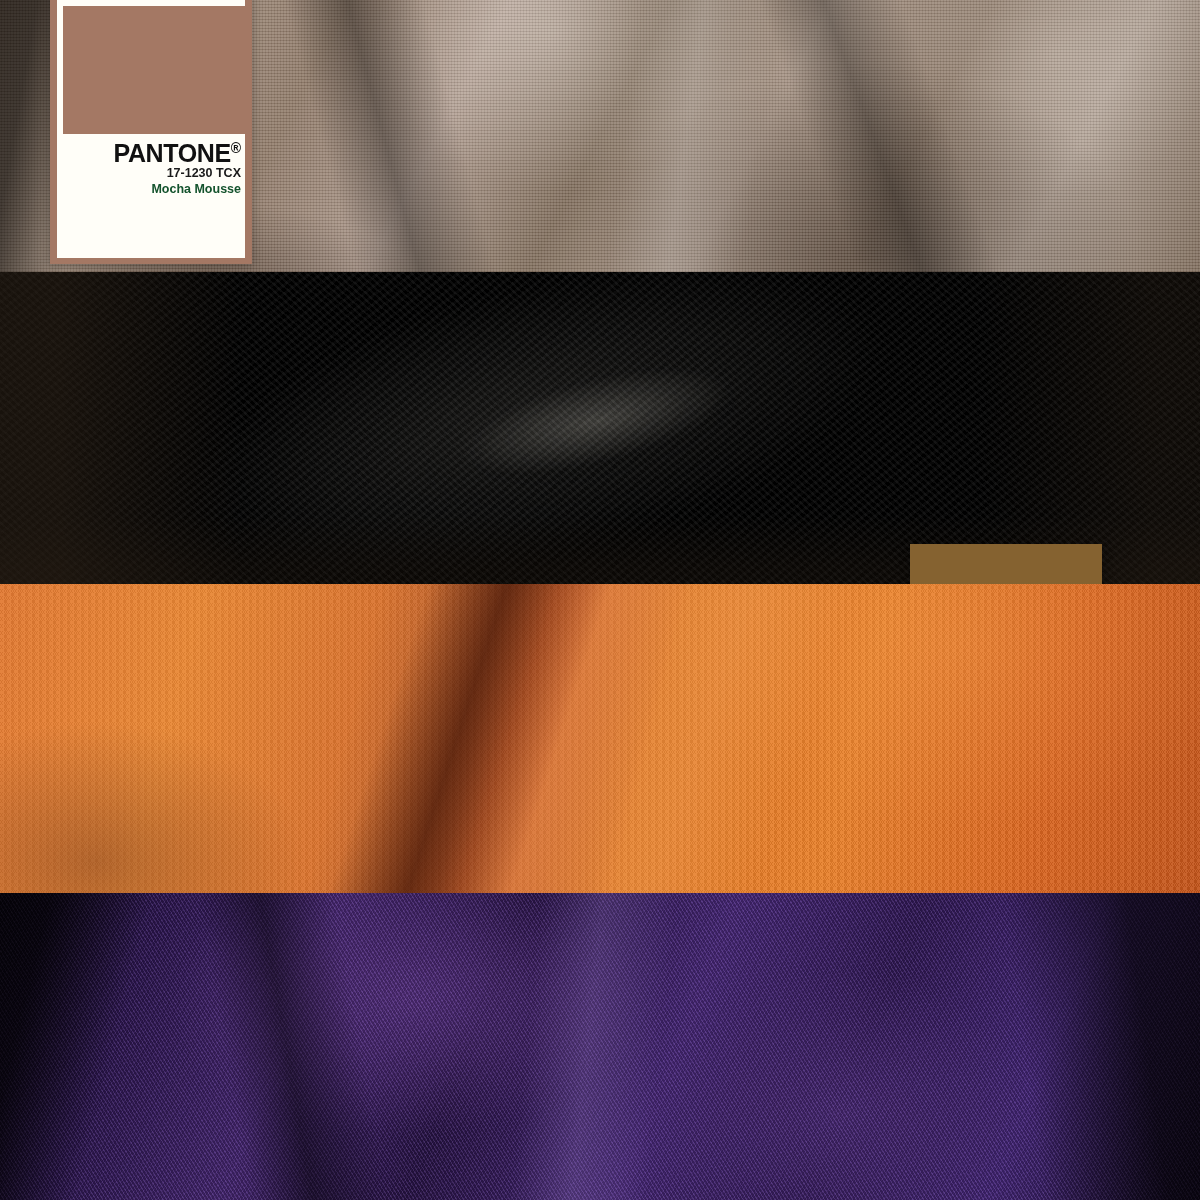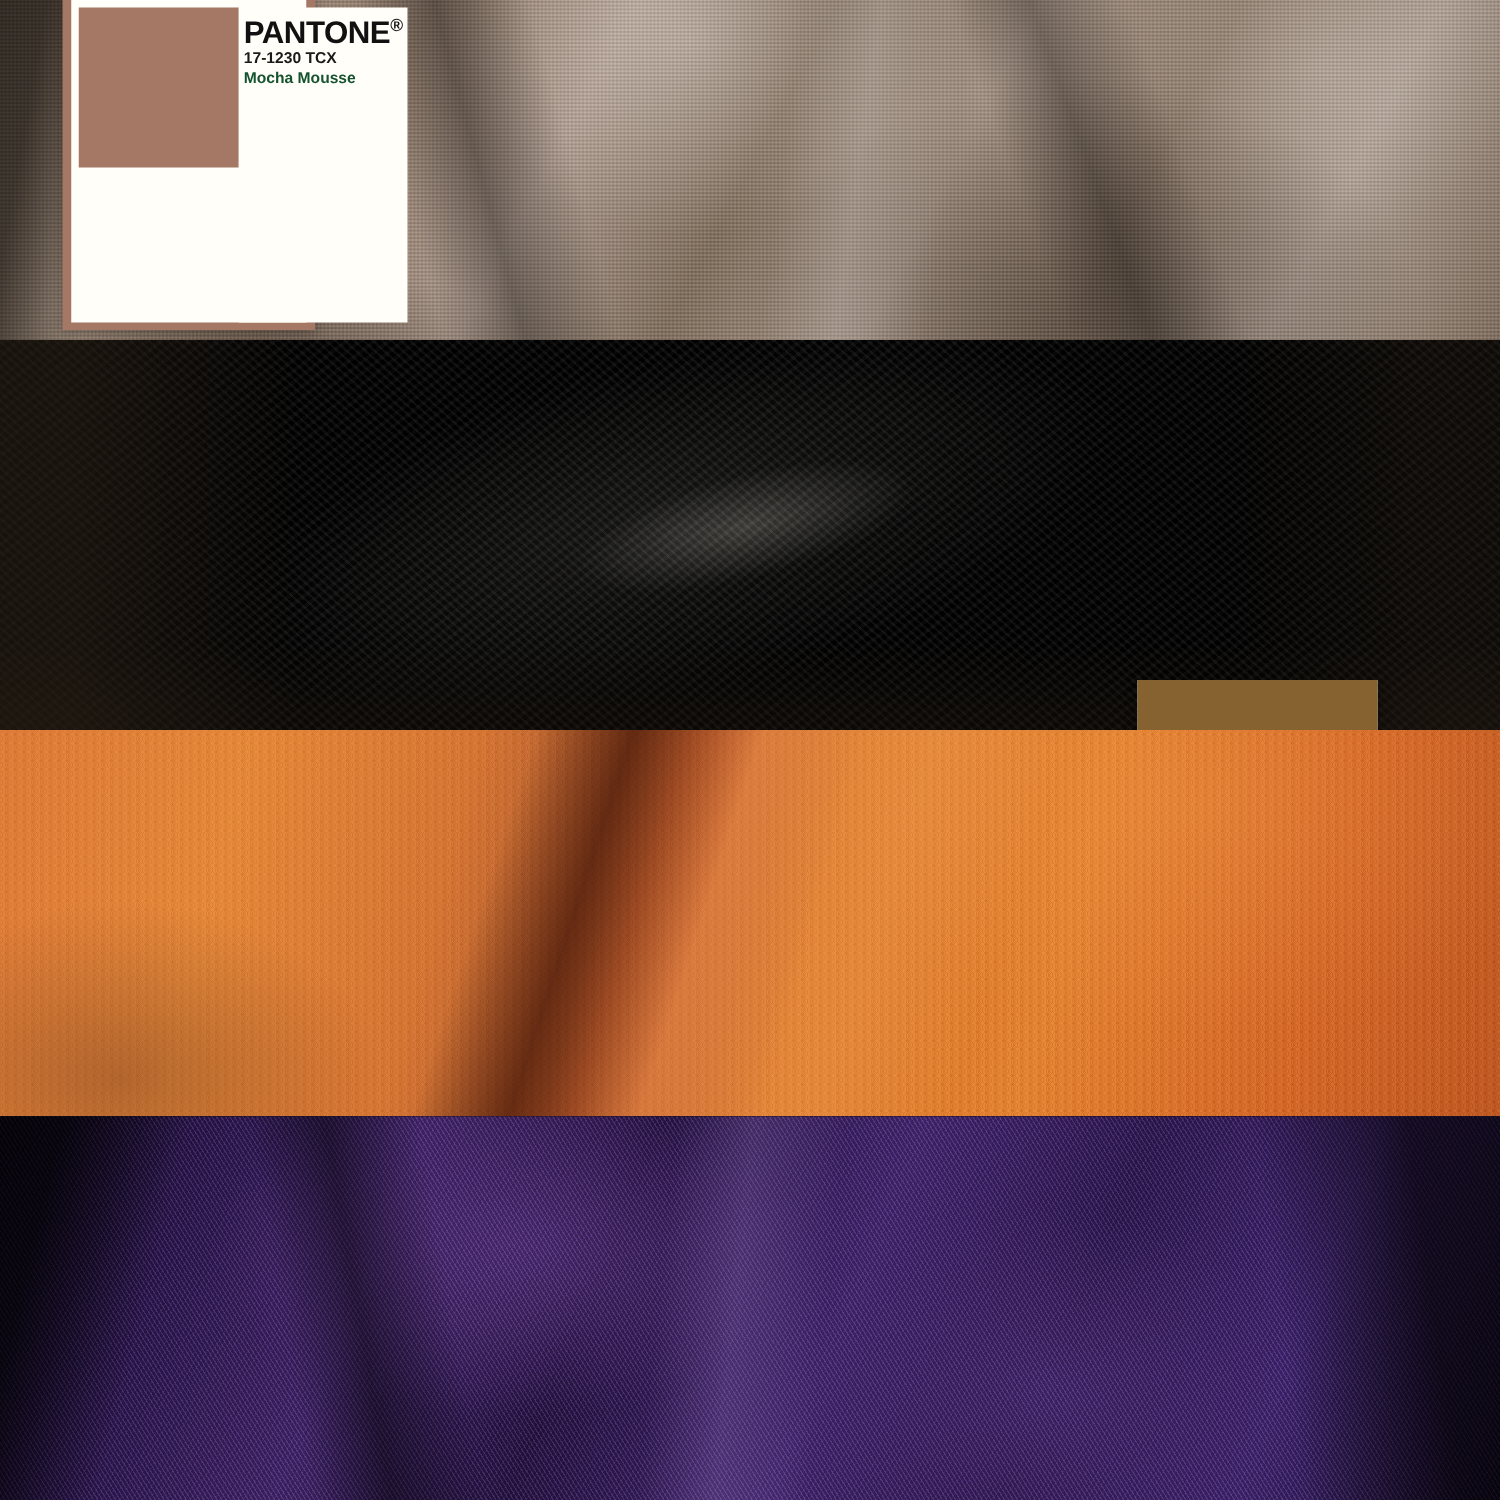--- a/index.html
+++ b/index.html
@@ -170,21 +170,21 @@
     font-weight: 700;
     color: #14532d;
     line-height: 1.25;
   }
 
   
   .card1 {
     left: 50px; top: -8px; width: 202px; height: 272px;
     background: #a47864; padding: 8px 7px 6px 7px;
   }
-  .card1 .inner { background: #fffef8; width: 100%; height: 100%; display: flex; flex-direction: row; padding: 6px 0 0 6px; }
+  .card1 .inner { background: #fffef8; width: 100%; height: 100%; display: flex; flex-direction: column; padding: 6px 0 0 6px; text-align: right; }
   .card1 .chip { height: 128px; flex: 0 0 128px; }
   .card1 .meta { padding: 7px 4px 8px 4px; }
   .card1 .brand { font-size: 25px; }
   .card1 .code, .card1 .pname { font-size: 12.5px; }
 
   
   .card2 {
     left: 910px; top: 272px; width: 192px; height: 300px;
     padding: 0;
   }

